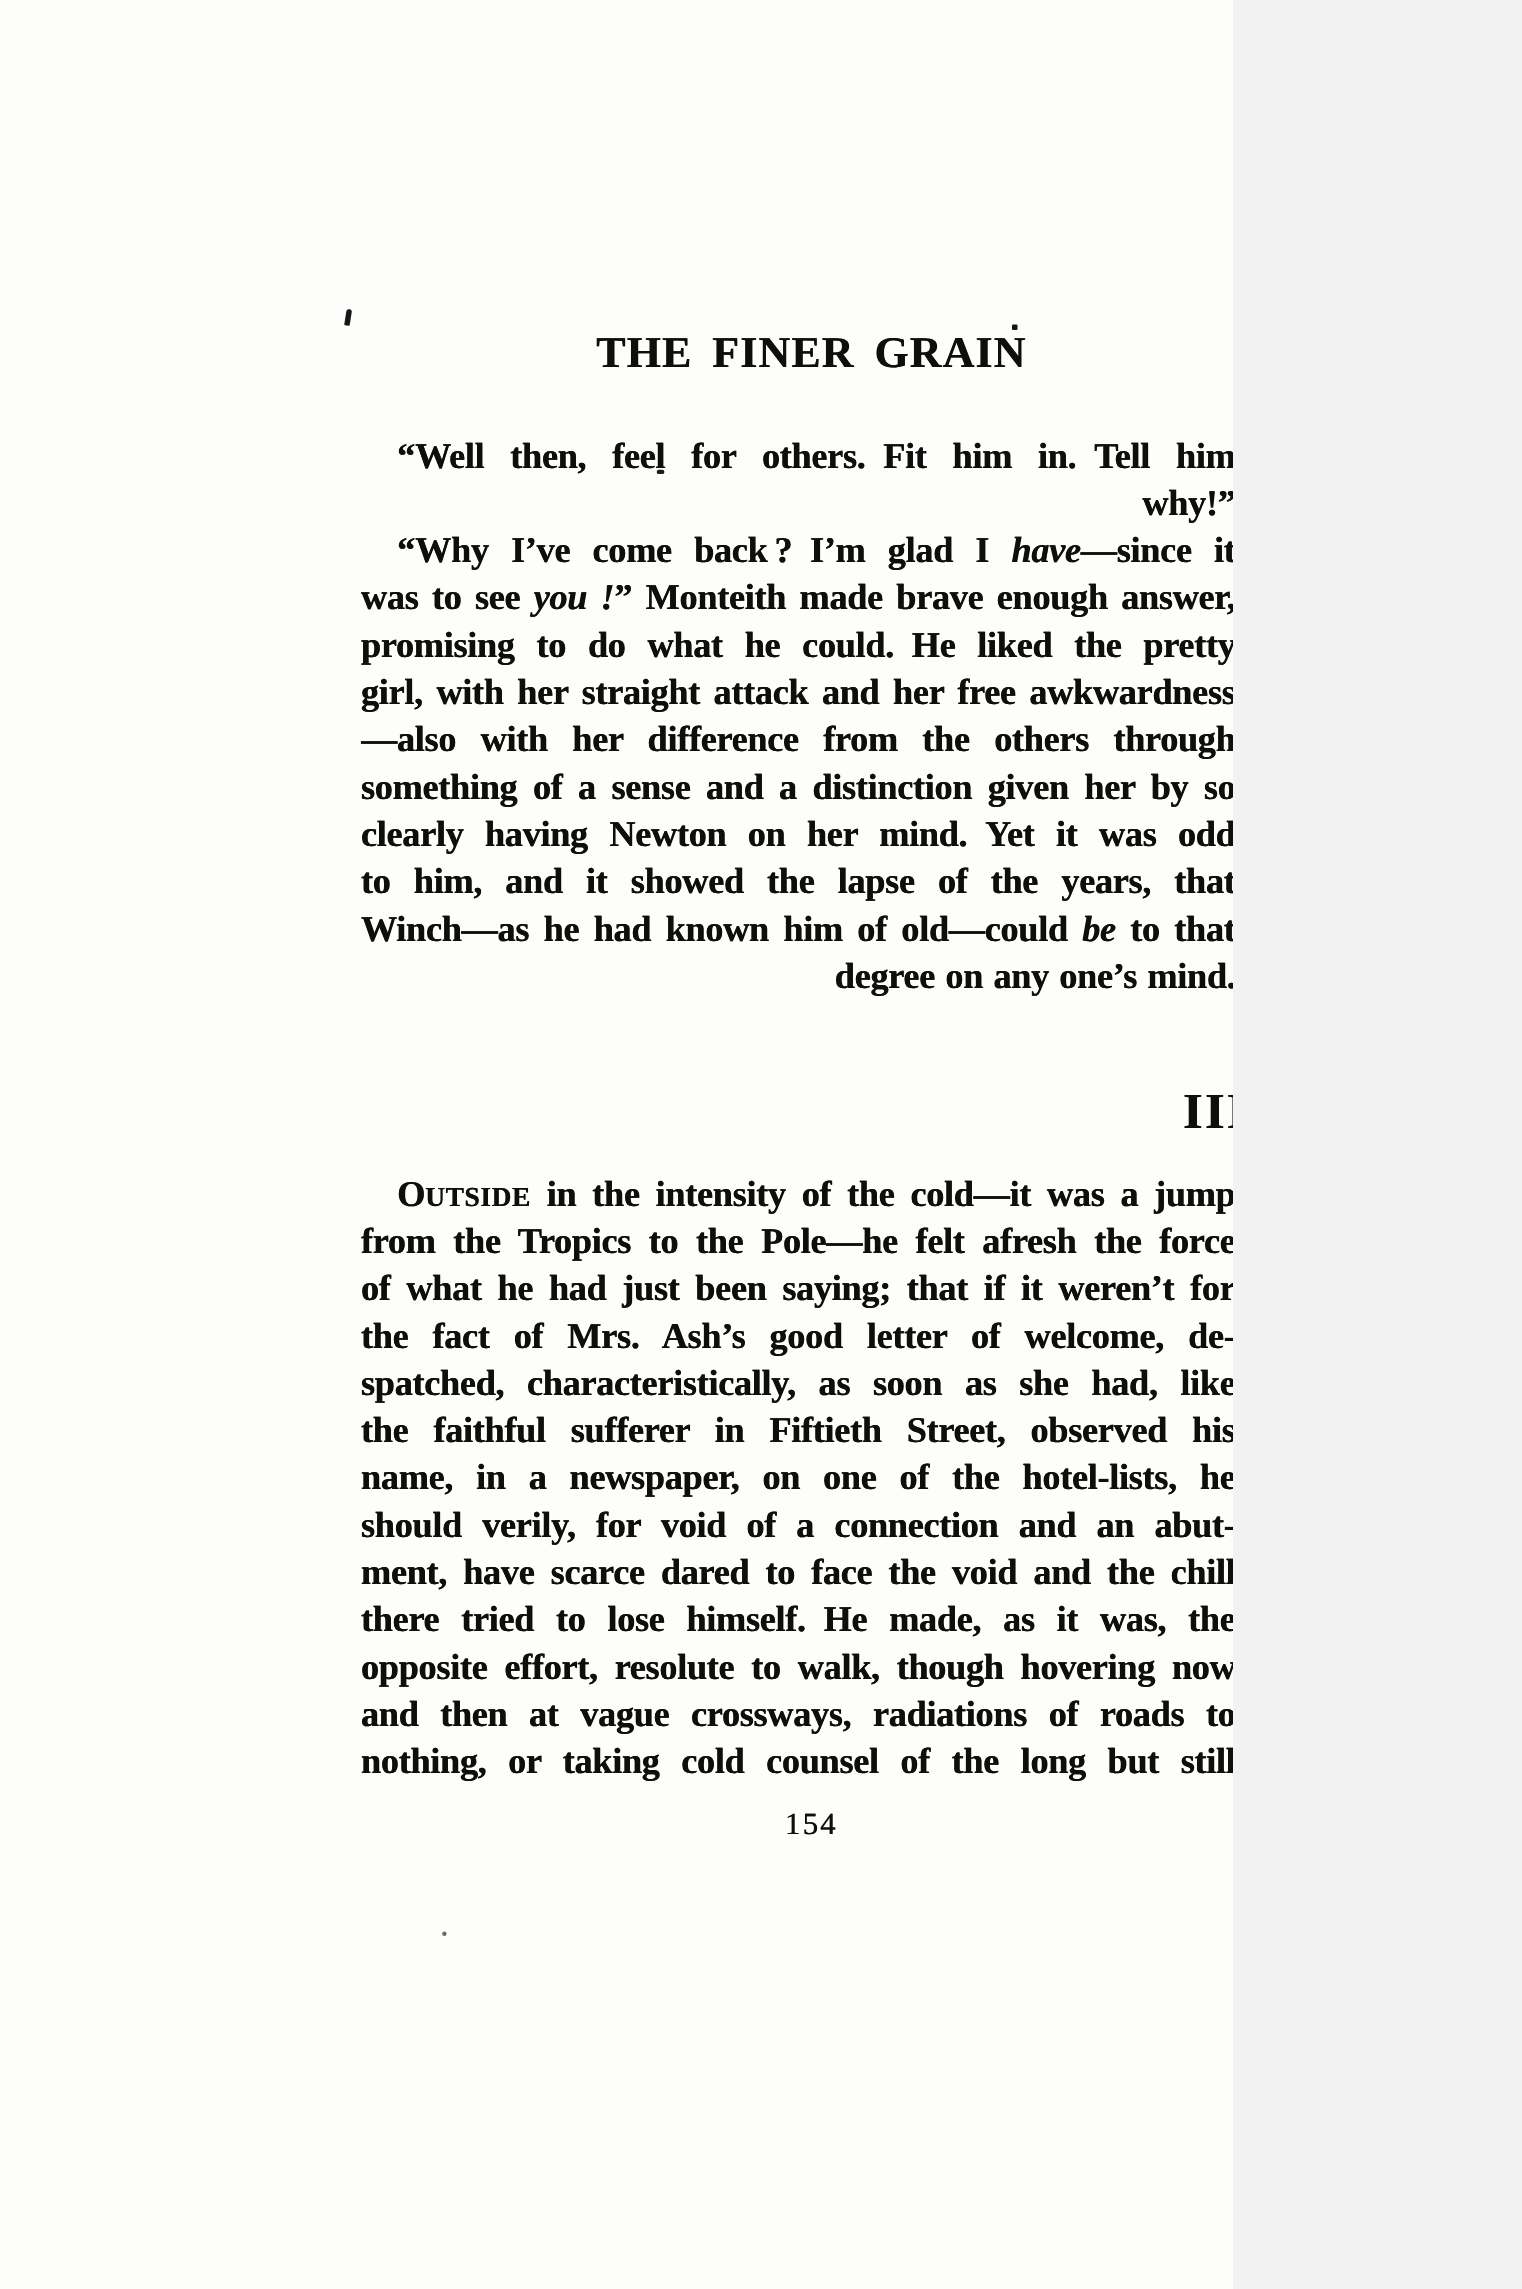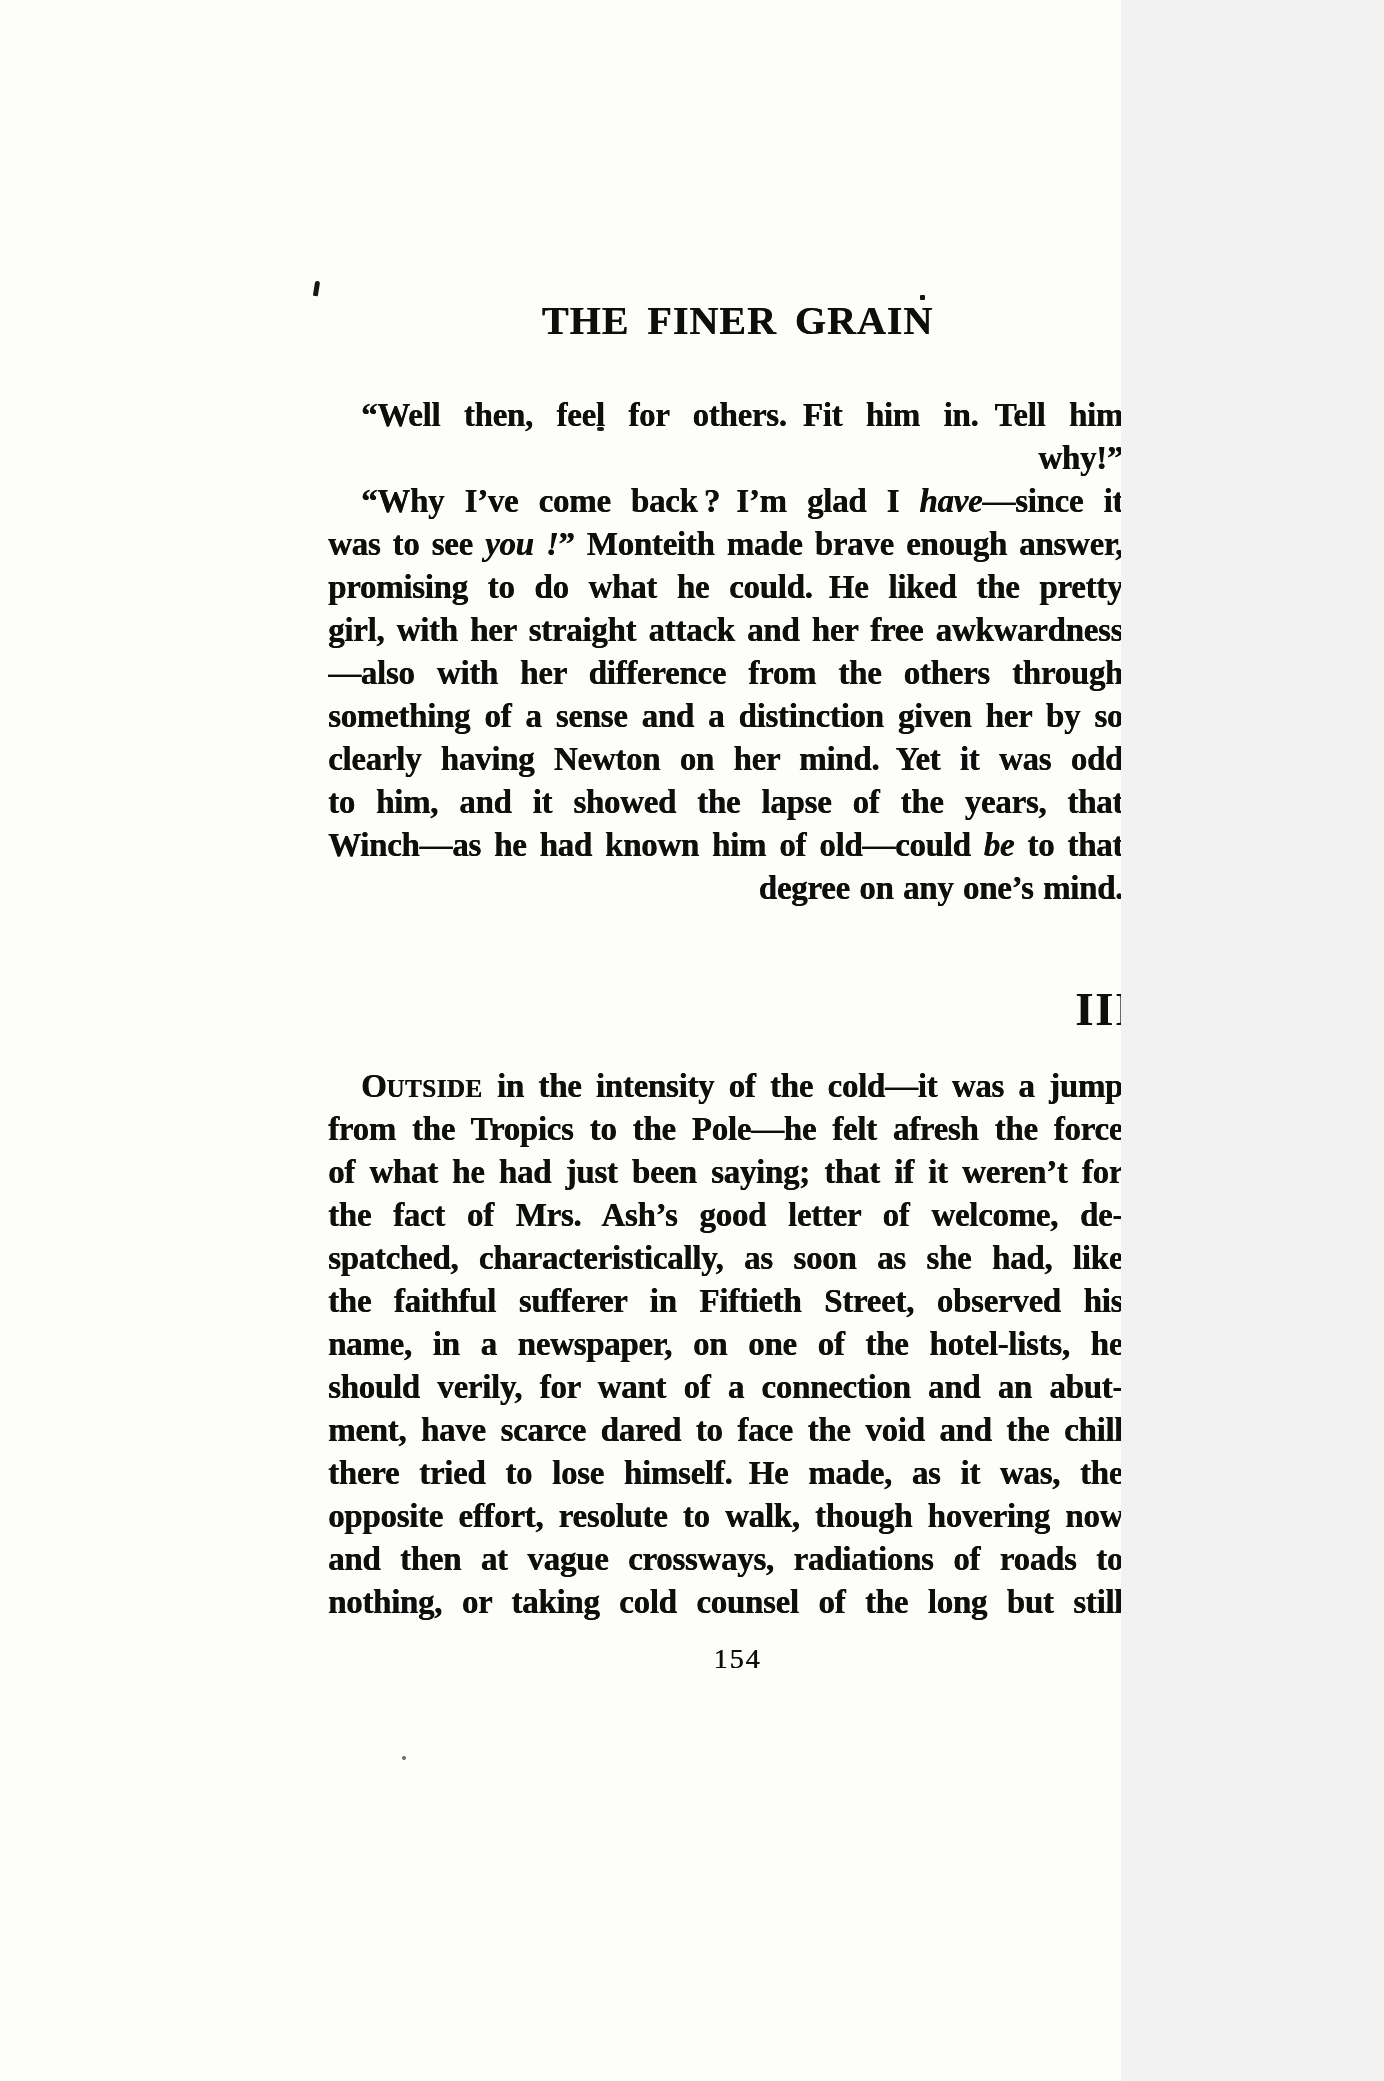--- a/index.html
+++ b/index.html
@@ -100,21 +100,21 @@
   <h2 class="chapter">III</h2>
 
   <section class="para para-c">
     <p class="line indent"><span>O</span><span class="sc">UTSIDE</span><span> in the intensity of the cold—it was a jump</span></p>
     <p class="line">from the Tropics to the Pole—he felt afresh the force</p>
     <p class="line">of what he had just been saying; that if it weren’t for</p>
     <p class="line">the fact of Mrs. Ash’s good letter of welcome, de-</p>
     <p class="line">spatched, characteristically, as soon as she had, like</p>
     <p class="line">the faithful sufferer in Fiftieth Street, observed his</p>
     <p class="line">name, in a newspaper, on one of the hotel-lists, he</p>
-    <p class="line">should verily, for want of a connection and an abut-</p>
+    <p class="line">should verily, for void of a connection and an abut-</p>
     <p class="line">ment, have scarce dared to face the void and the chill</p>
     <p class="line">there tried to lose himself. He made, as it was, the</p>
     <p class="line">opposite effort, resolute to walk, though hovering now</p>
     <p class="line">and then at vague crossways, radiations of roads to</p>
     <p class="line">nothing, or taking cold counsel of the long but still</p>
   </section>
 
   <div class="pageno">154</div>
 
 </div>

